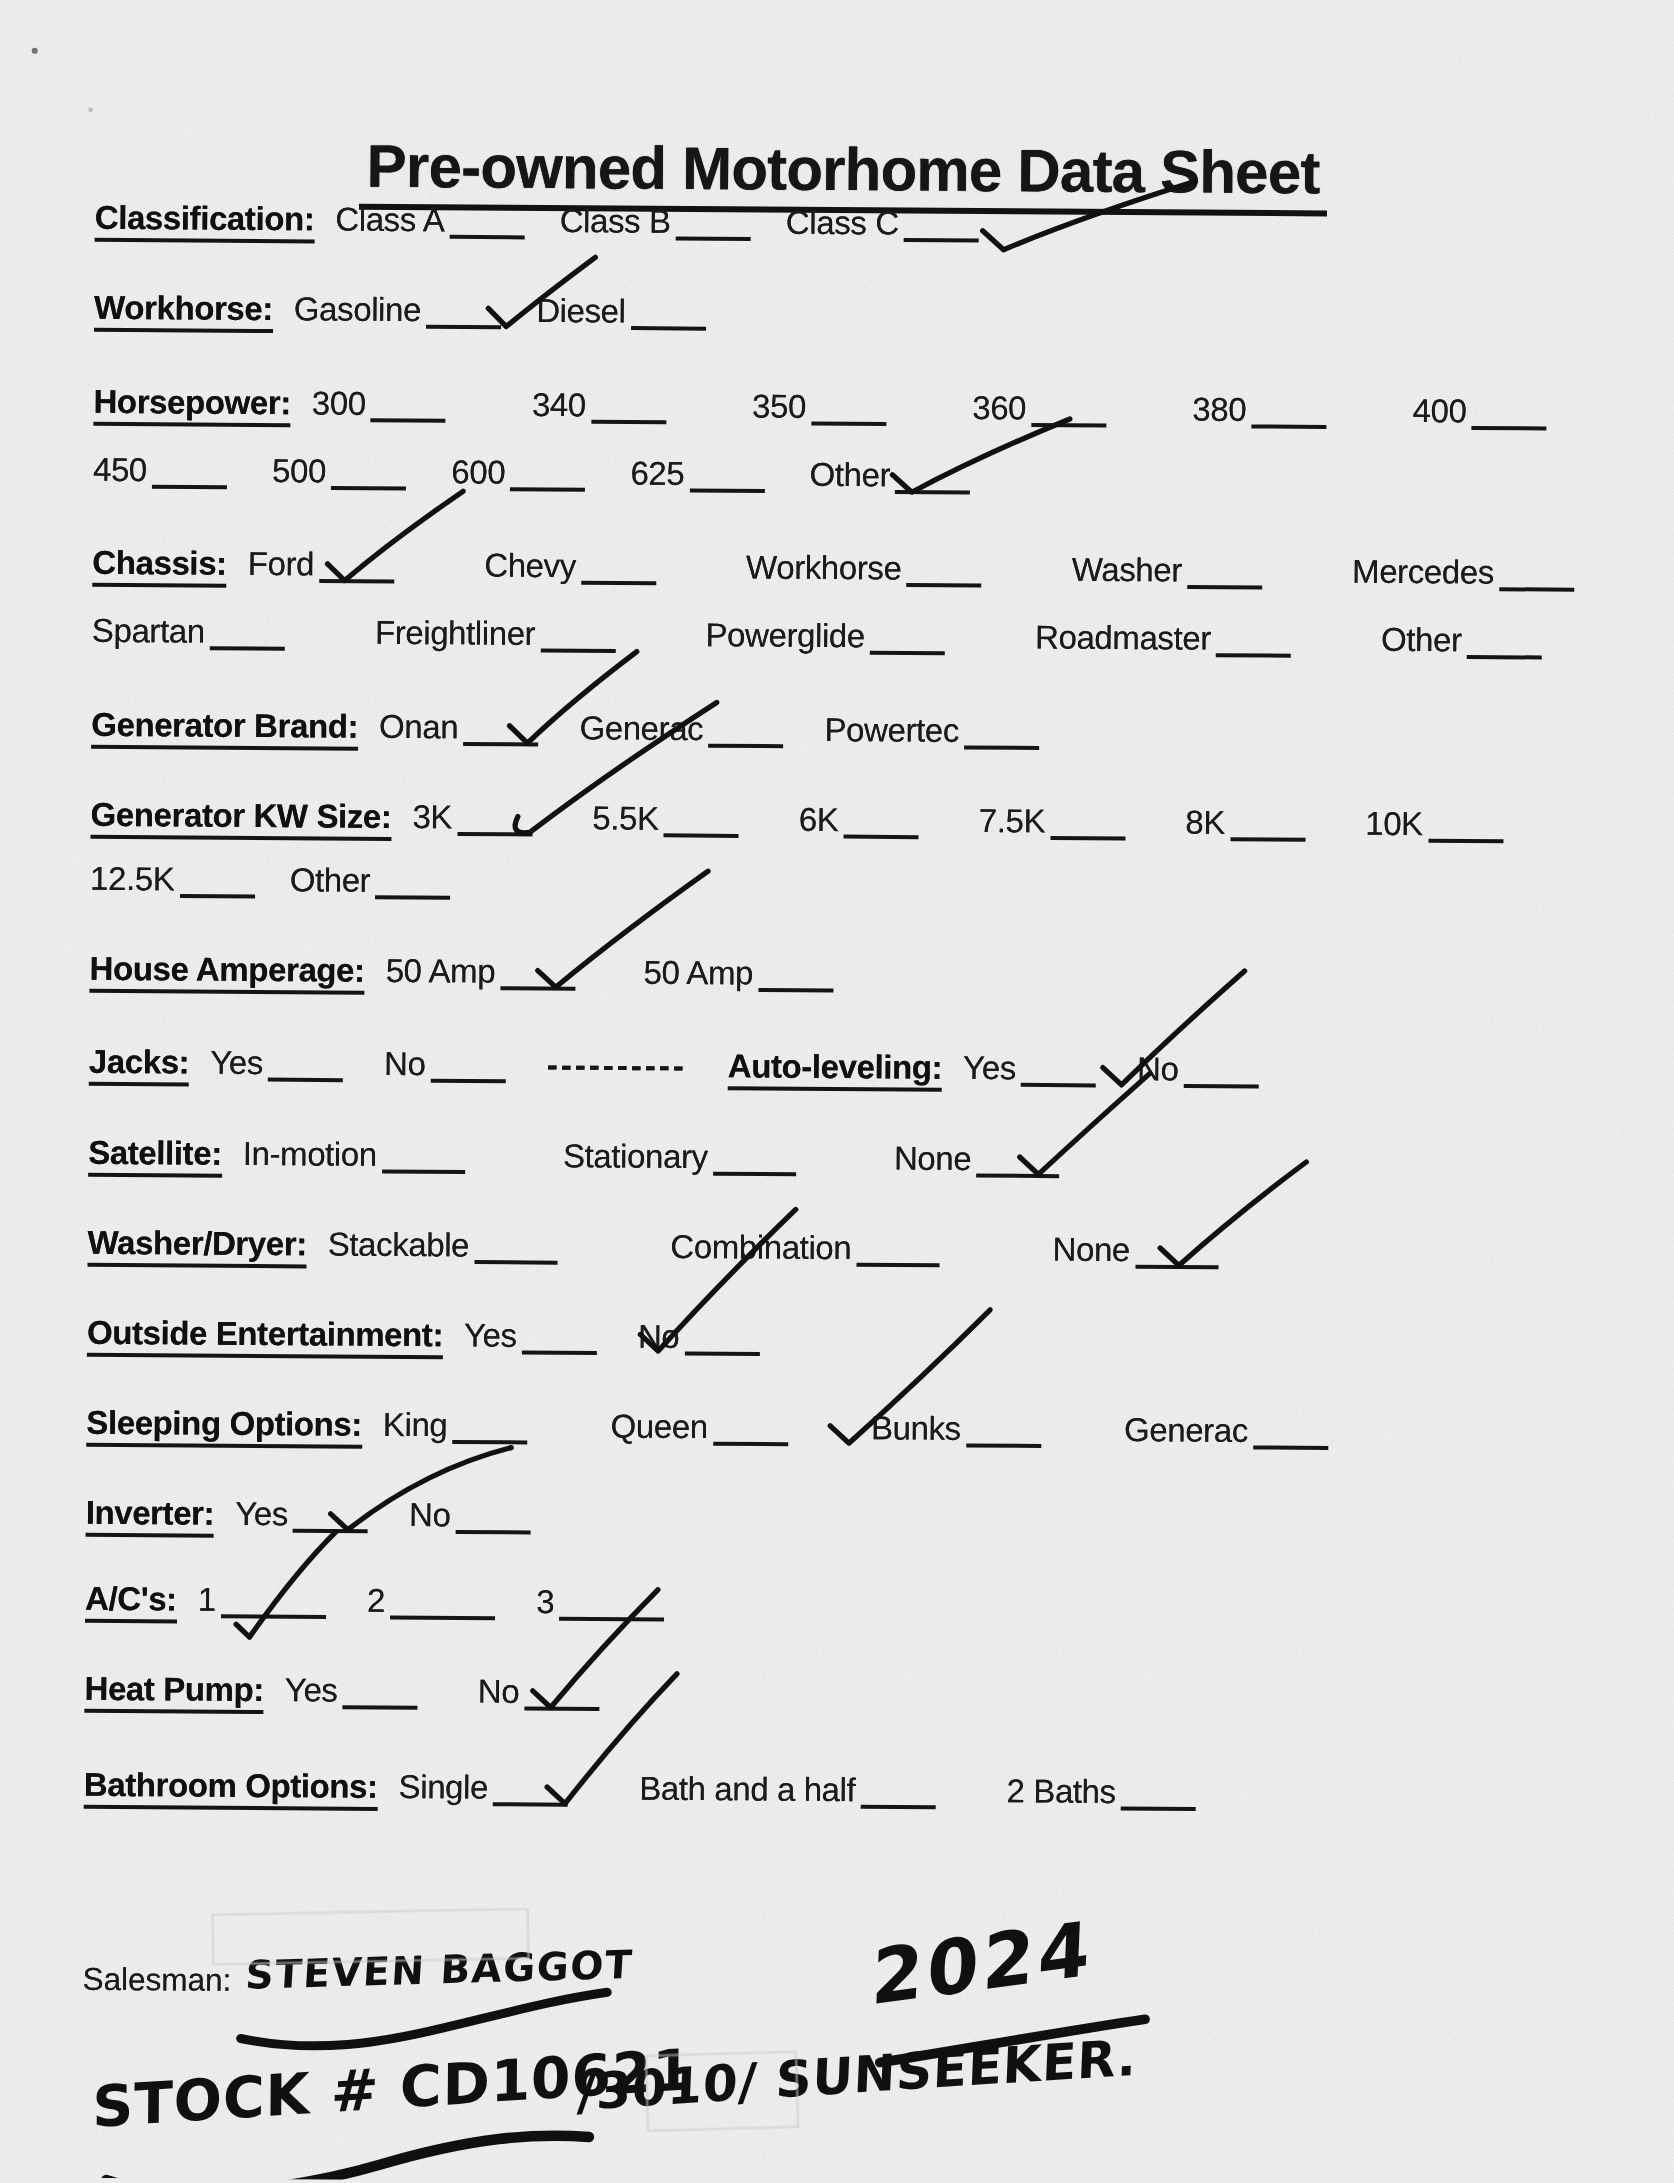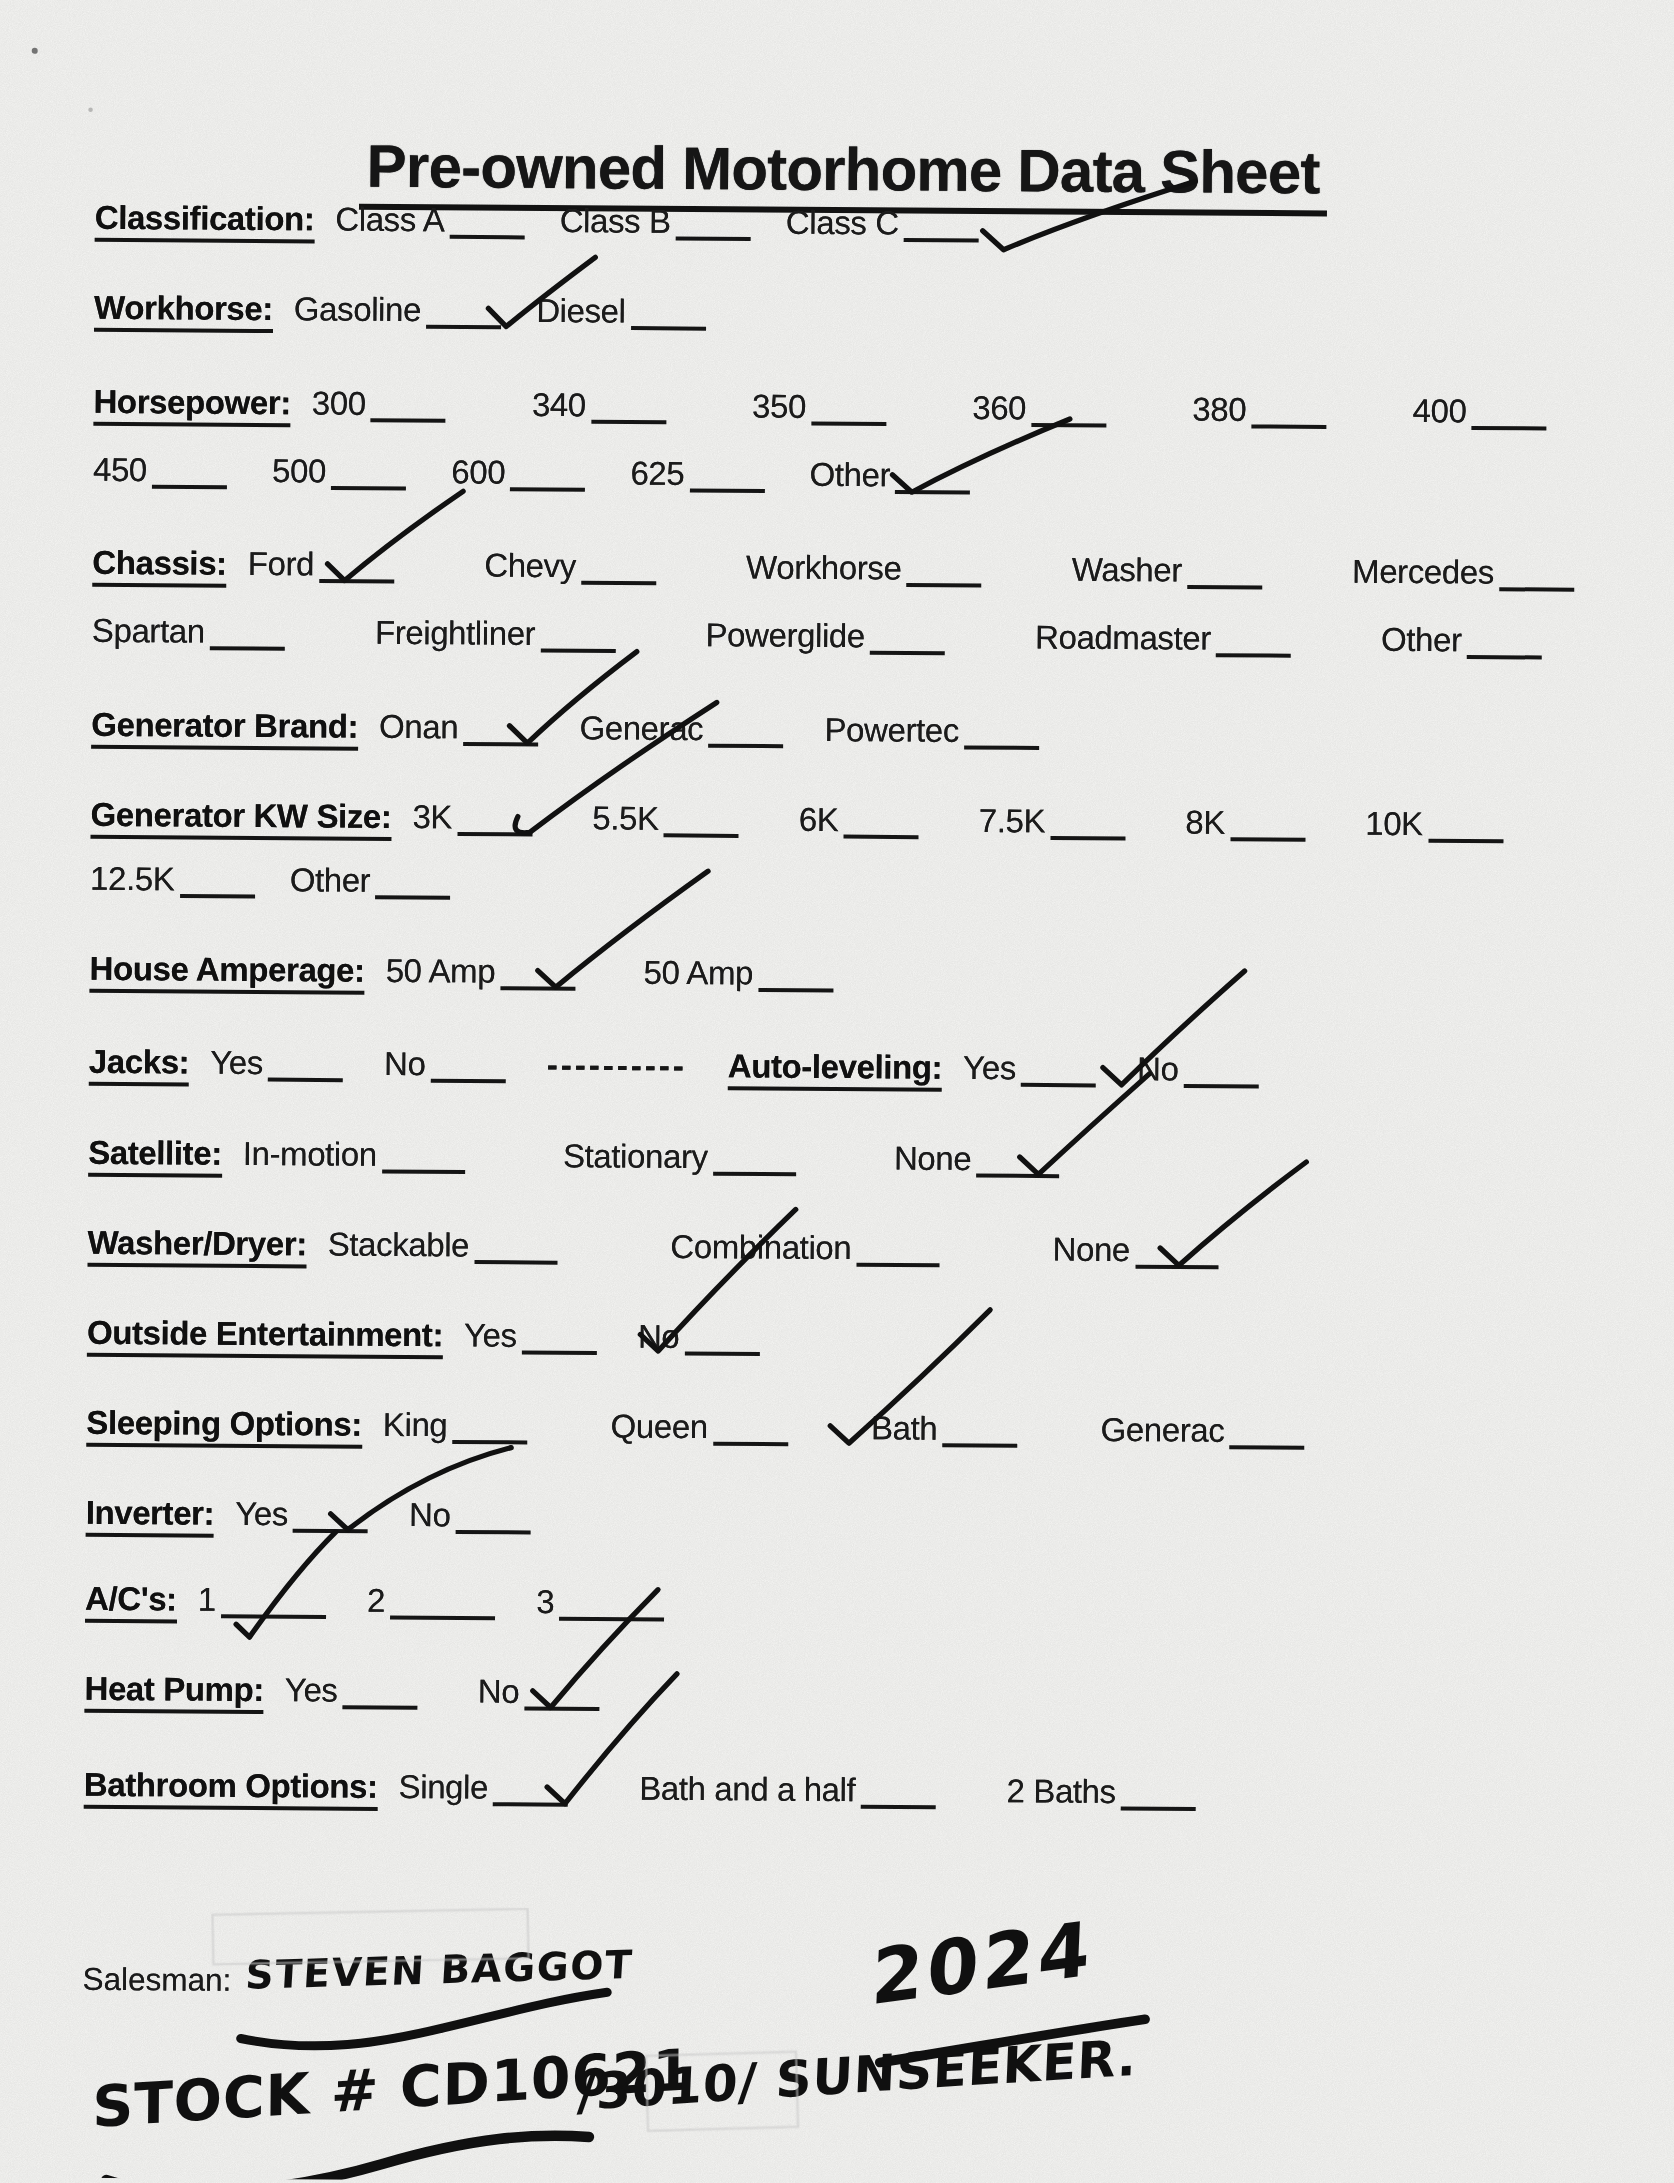--- a/index.html
+++ b/index.html
@@ -160,21 +160,21 @@
     <div class="row" style="top:1319px;--g:41px">
       <span class="lbl">Outside Entertainment:</span>
       <span class="opt"><span class="w">Yes</span><span class="blank"></span></span>
       <span class="opt"><span class="w">No</span><span class="blank"></span></span>
     </div>
 
     <div class="row" style="top:1409px;--g:83px">
       <span class="lbl">Sleeping Options:</span>
       <span class="opt"><span class="w">King</span><span class="blank"></span></span>
       <span class="opt"><span class="w">Queen</span><span class="blank"></span></span>
-      <span class="opt"><span class="w">Bath</span><span class="blank"></span></span>
+      <span class="opt"><span class="w">Bunks</span><span class="blank"></span></span>
       <span class="opt"><span class="w">Generac</span><span class="blank"></span></span>
     </div>
 
     <div class="row" style="top:1499px;--g:41px">
       <span class="lbl">Inverter:</span>
       <span class="opt"><span class="w">Yes</span><span class="blank"></span></span>
       <span class="opt"><span class="w">No</span><span class="blank"></span></span>
     </div>
 
     <div class="row" style="top:1585px;--g:41px;--b:105px">

